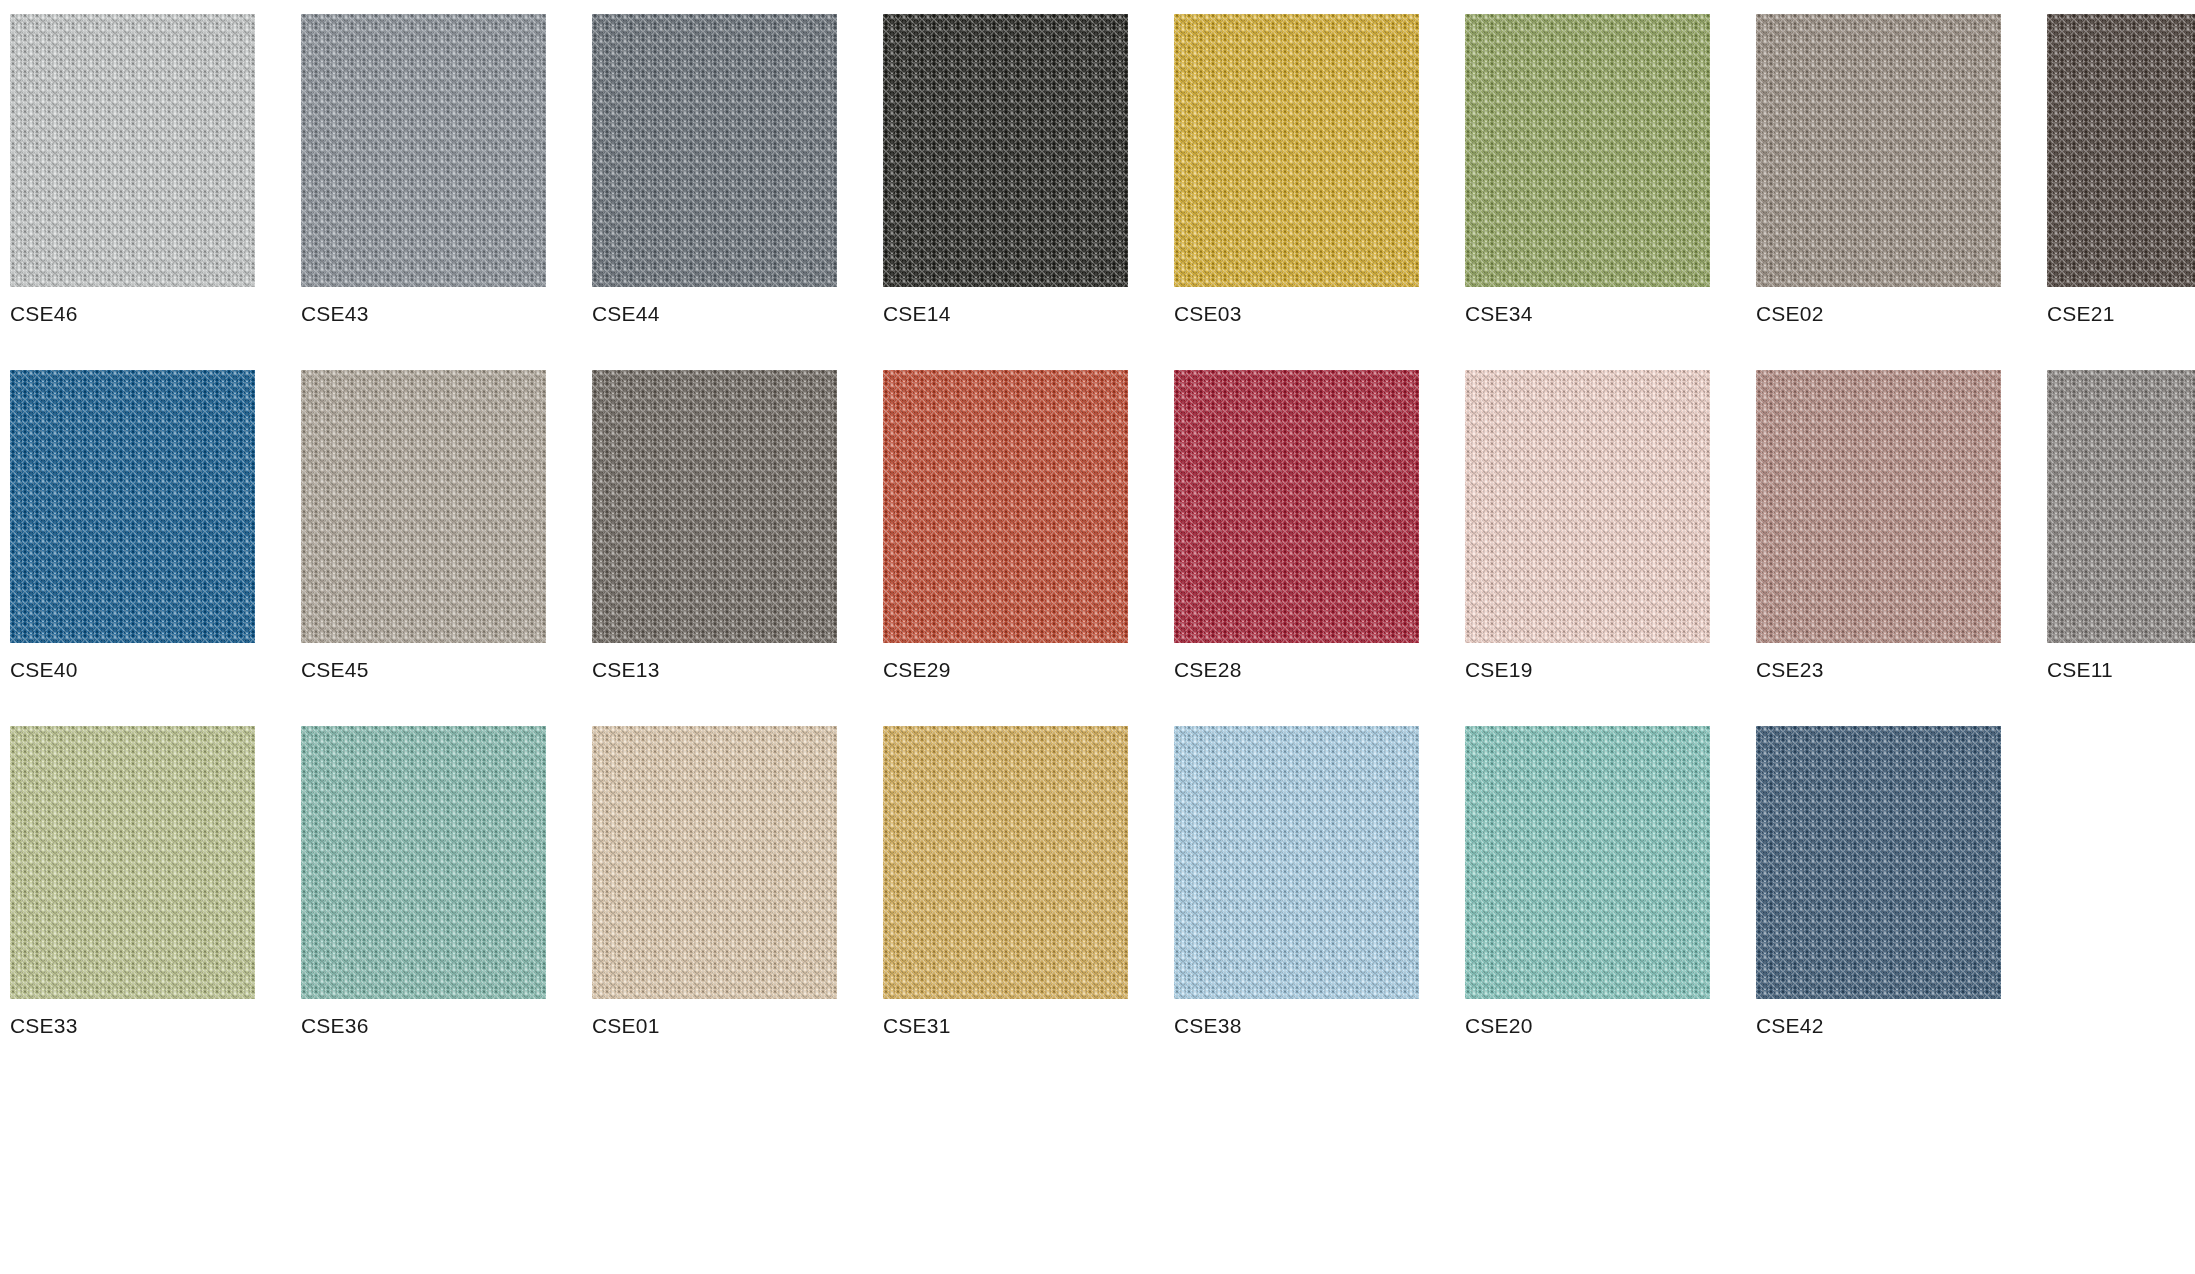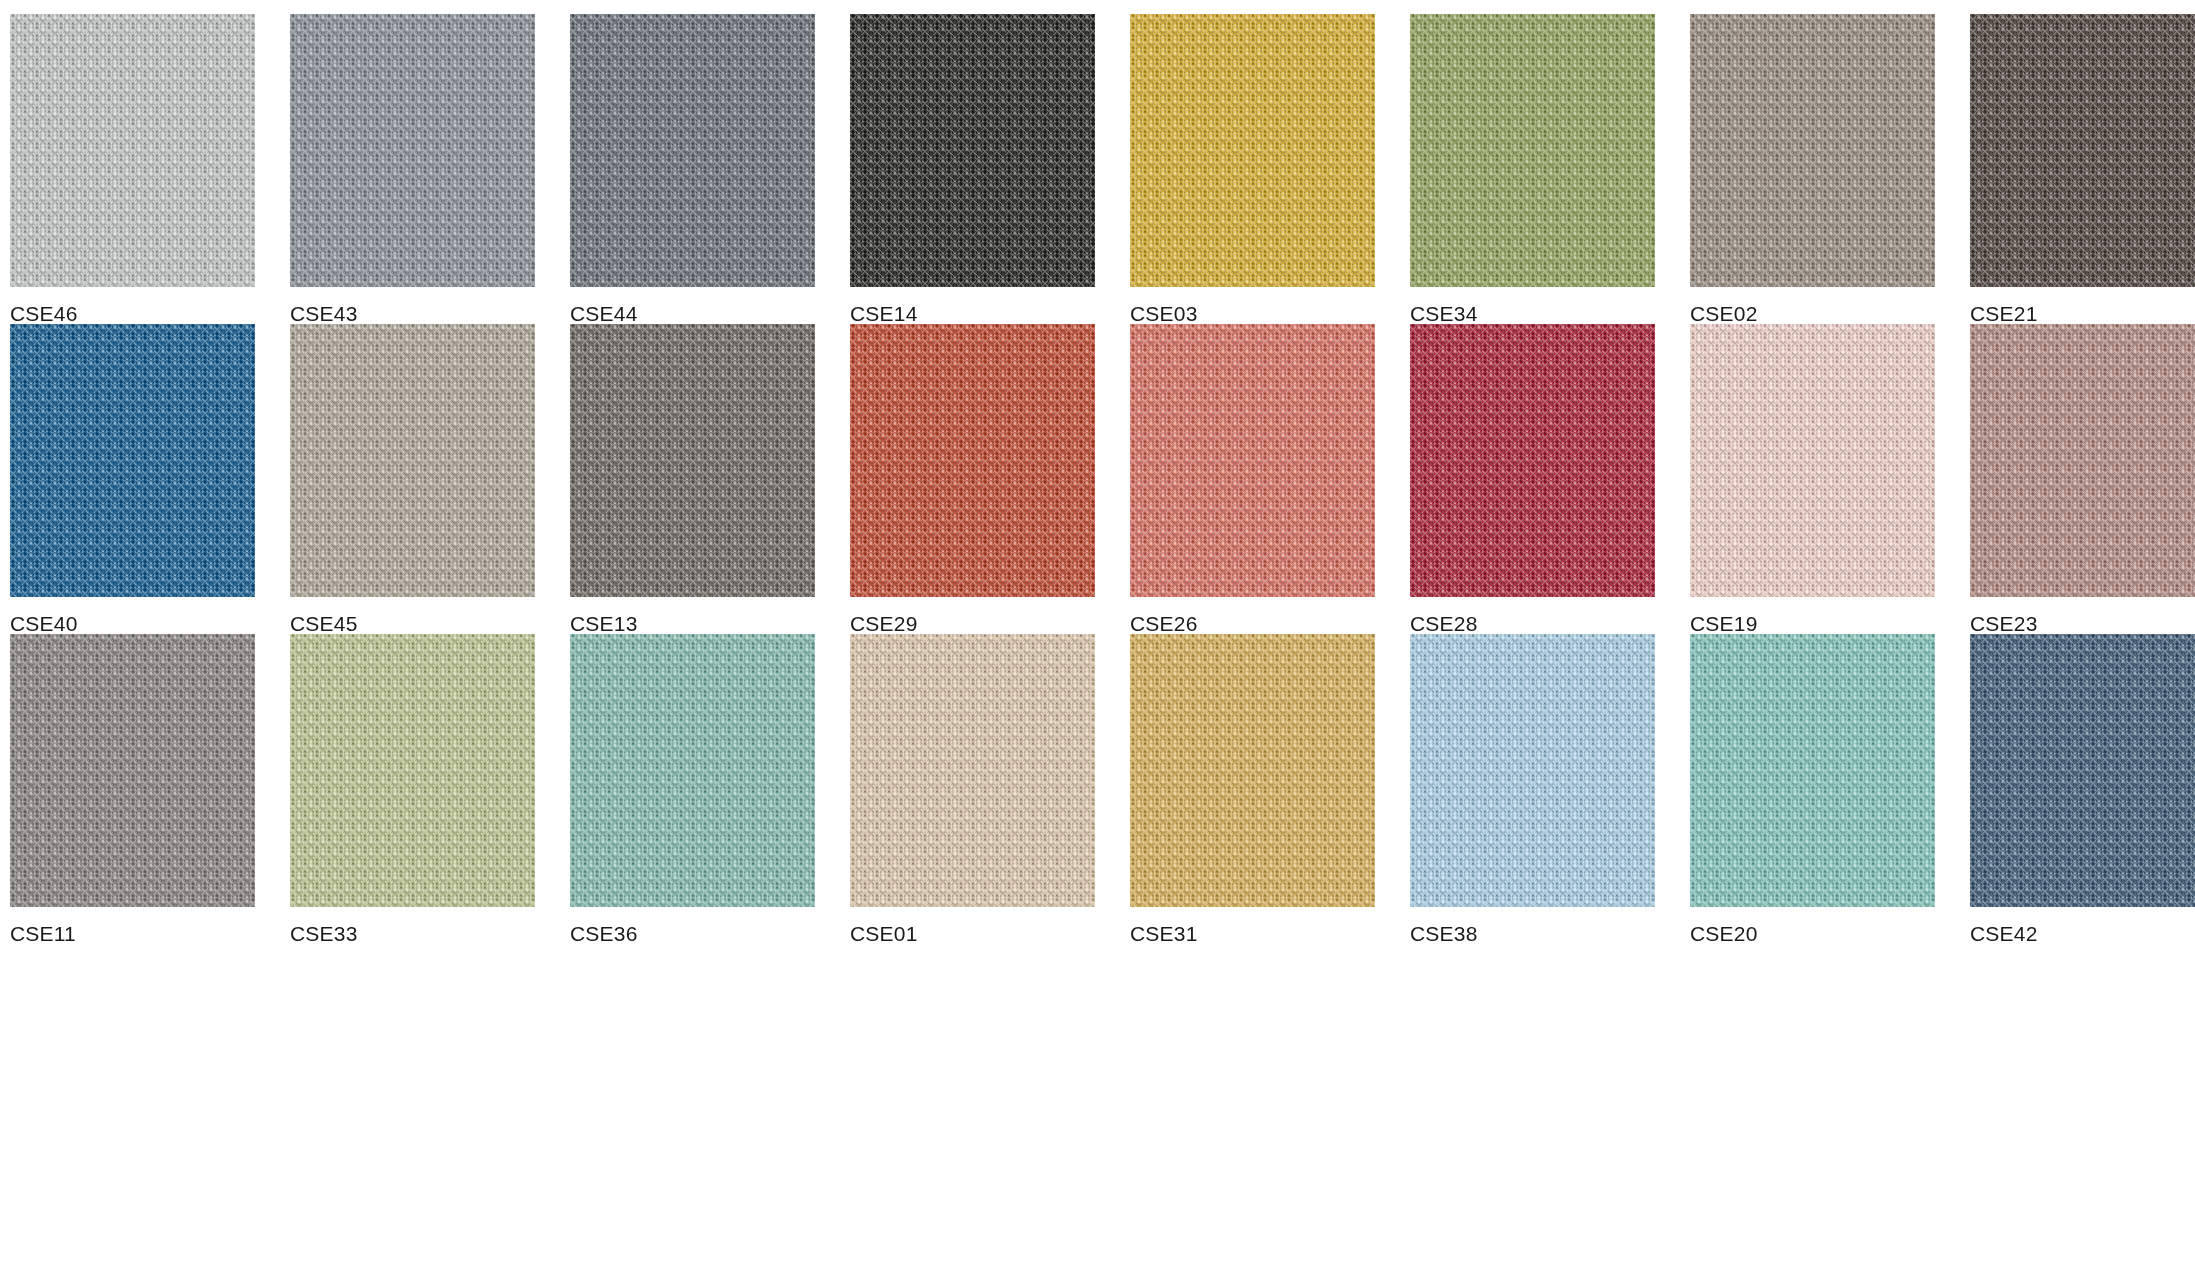--- a/index.html
+++ b/index.html
@@ -16,20 +16,21 @@
   }
 
   #swatch-grid {
     display: grid;
     grid-template-columns: repeat(8, 245px);
     grid-auto-rows: 310px;
     column-gap: 35px;
     row-gap: 0px;
     padding: 14px 0 0 10px;
     box-sizing: border-box;
+    gap: 46px;
   }
 
   .swatch-cell {
     display: flex;
     flex-direction: column;
     width: 245px;
   }
 
   .swatch-tile {
     width: 245px;
@@ -143,24 +144,20 @@
     </div>
     <div class="swatch-cell">
       <div class="swatch-tile" style="background-color: rgb(110, 103, 95);"></div>
       <div class="swatch-label">CSE13</div>
     </div>
     <div class="swatch-cell">
       <div class="swatch-tile" style="background-color: rgb(200, 71, 44);"></div>
       <div class="swatch-label">CSE29</div>
     </div>
     <div class="swatch-cell">
-      <div class="swatch-tile" style="background-color: rgb(226, 112, 95);"></div>
-      <div class="swatch-label">CSE26</div>
-    </div>
-    <div class="swatch-cell">
       <div class="swatch-tile" style="background-color: rgb(174, 27, 51);"></div>
       <div class="swatch-label">CSE28</div>
     </div>
     <div class="swatch-cell">
       <div class="swatch-tile" style="background-color: rgb(250, 217, 207);"></div>
       <div class="swatch-label">CSE19</div>
     </div>
     <div class="swatch-cell">
       <div class="swatch-tile" style="background-color: rgb(185, 141, 132);"></div>
       <div class="swatch-label">CSE23</div>

